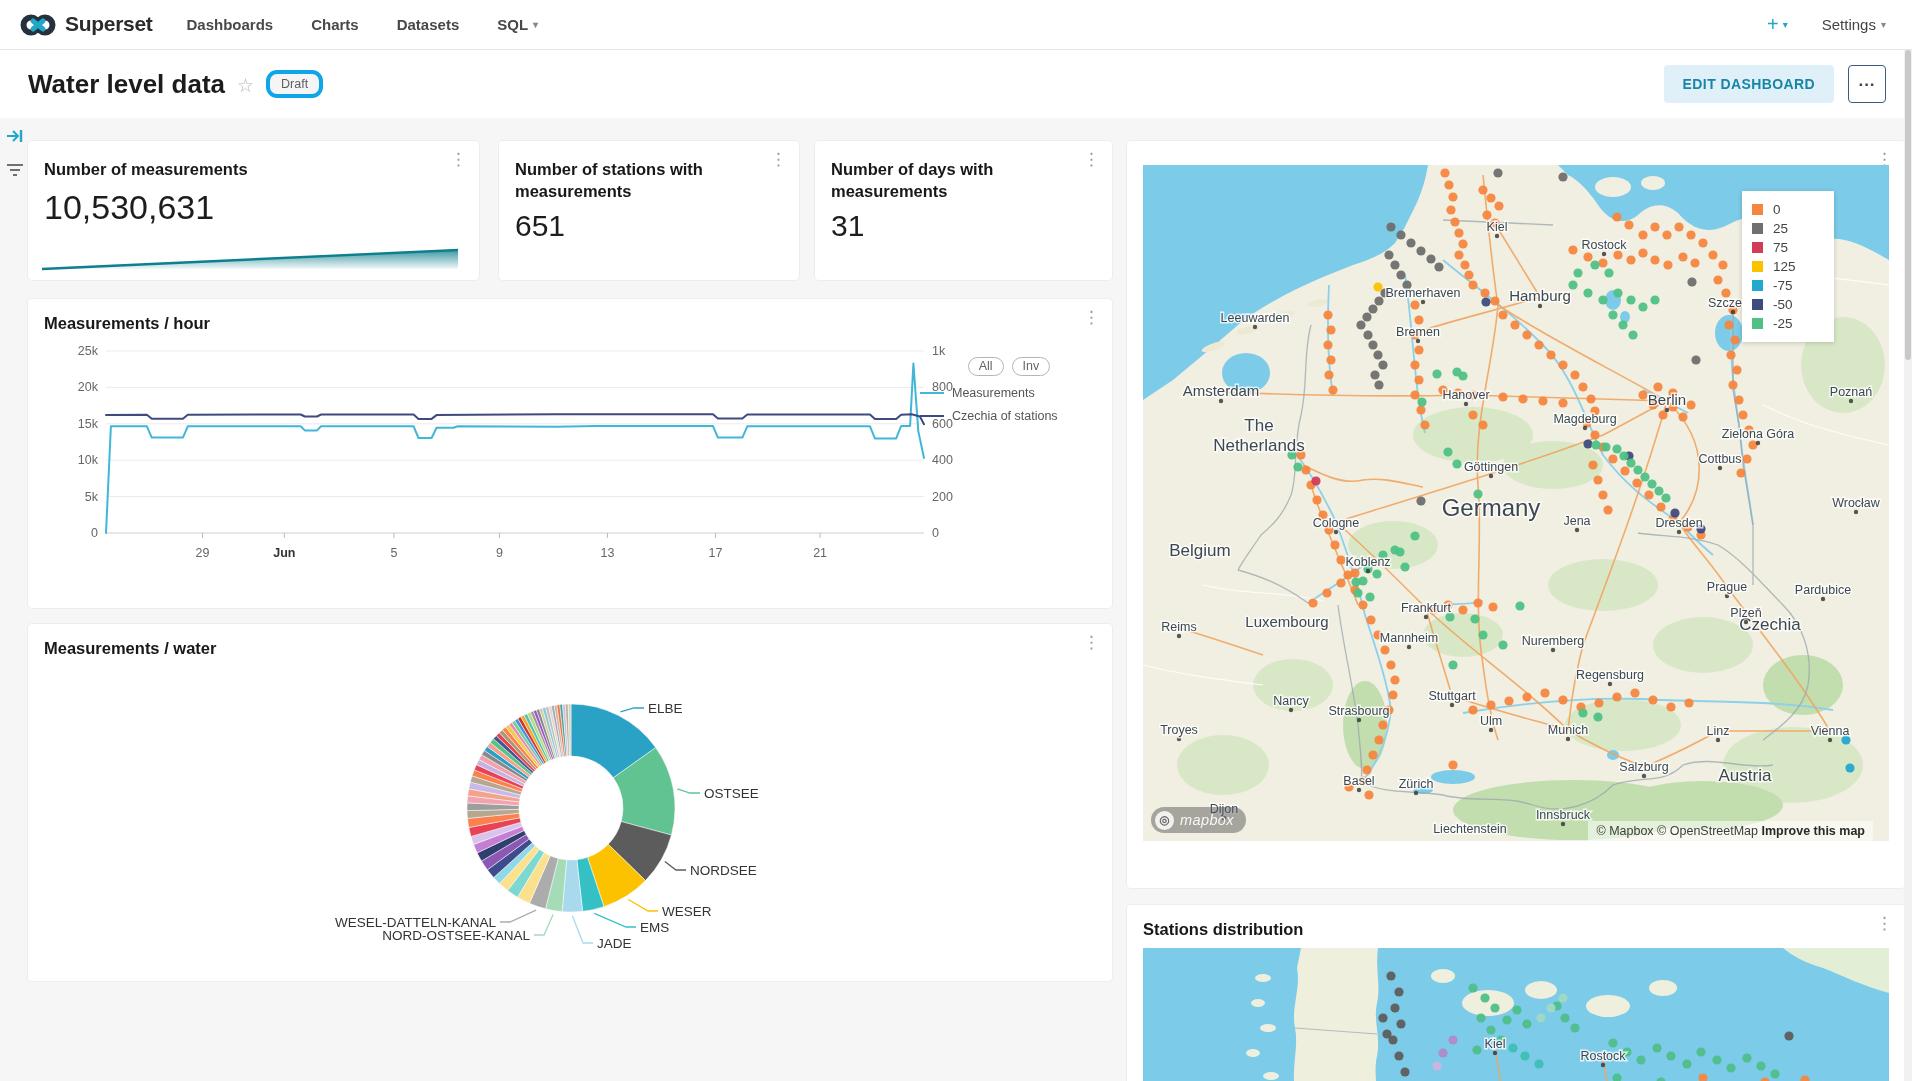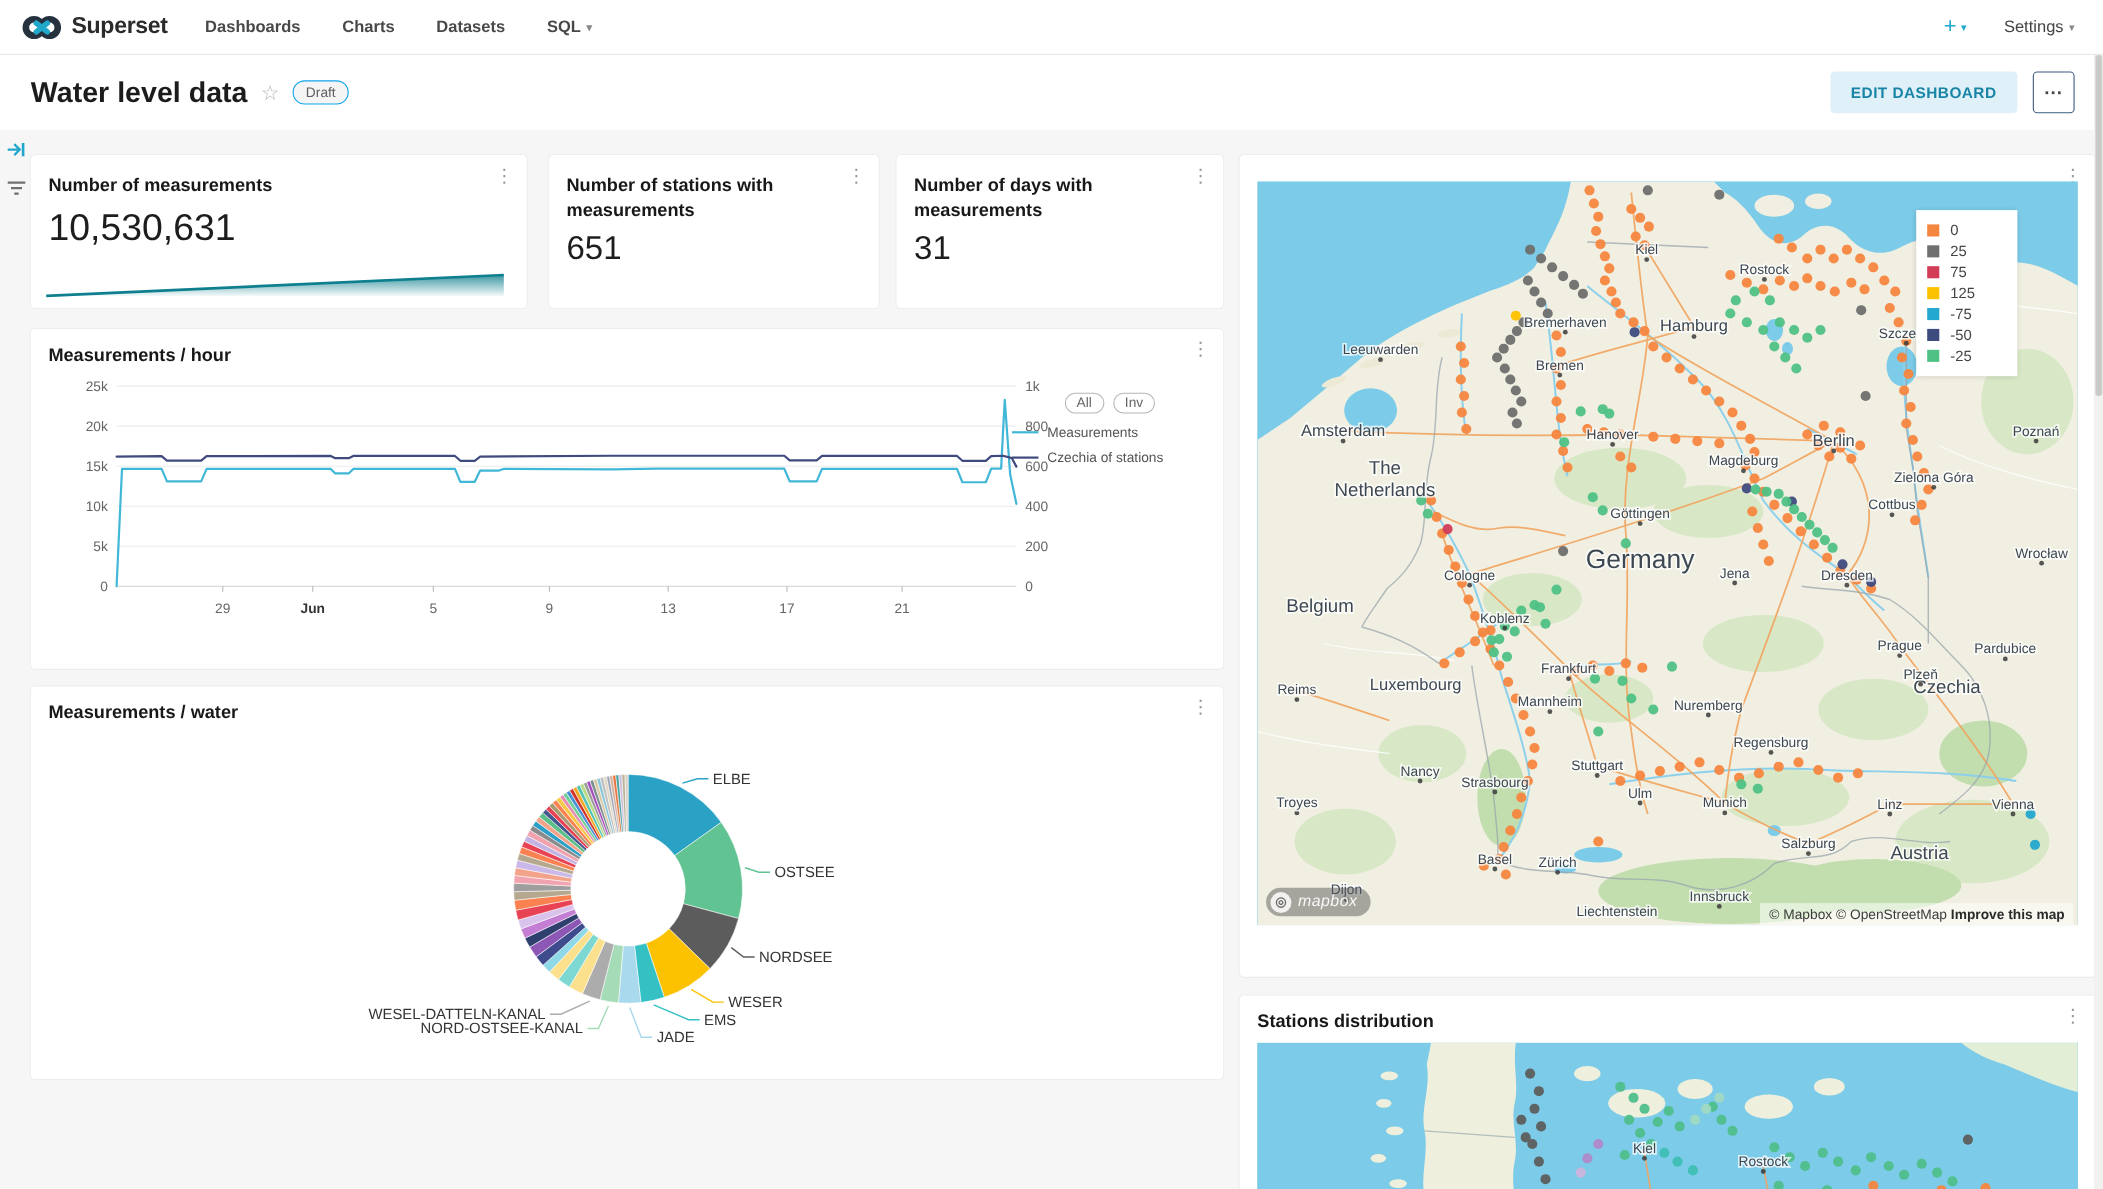--- a/index.html
+++ b/index.html
@@ -17,21 +17,21 @@
   .nav-right { margin-left:auto; display:flex; align-items:center; gap:34px; }
   .nav-plus { color:#20a7c9; font-size:20px; display:flex; align-items:center; gap:4px; cursor:pointer; }
   .nav-plus .caret { color:#20a7c9; }
   .nav-settings { font-size:15px; color:#444; display:flex; align-items:center; gap:5px; cursor:pointer; }
 
   
   .dash-header { height:68px; background:#fff; display:flex; align-items:center; padding:0 26px 0 28px; }
   .dash-title { font-size:26px; font-weight:bold; color:#1c1c1c; }
   .fav-star { font-size:19px; color:#b3b3b3; margin:2px 0 0 12px; cursor:pointer; }
   .draft-badge { margin-left:12px; font-size:12.5px; color:#5f5f5f; background:#f5f5f5;
-    border:1px solid #0ea5e9; border-radius:11px; padding:3px 11px; }
+    border:4px solid #0ea5e9; border-radius:11px; padding:3px 11px; }
   .hdr-spacer { flex:1; }
   .edit-btn { background:#dff0f8; color:#1985a6; border:none; border-radius:4px;
     font-size:14px; font-weight:bold; letter-spacing:.4px; padding:11px 19px; cursor:pointer;
     font-family:"Liberation Sans", sans-serif; }
   .more-btn { width:38px; height:38px; margin-left:14px; background:#fff; border:1.5px solid #3d5b81;
     border-radius:4px; color:#444; font-size:17px; font-weight:bold; cursor:pointer; line-height:1;
     font-family:"Liberation Sans", sans-serif; }
 
   
   .main { display:flex; padding:23px 0 0 28px; }
@@ -66,21 +66,21 @@
   .map-frame { position:relative; width:746px; height:676px; margin-top:9px; overflow:hidden;
     background:#7ccbe8; }
   .stations-card { height:260px; margin-top:17px; padding:15px 16px; }
   .map-frame2 { position:relative; width:746px; height:180px; margin-top:9px; overflow:hidden; background:#7ccbe8; }
 
   .map-legend { position:absolute; top:26px; right:55px; width:92px; background:#fff;
     box-shadow:0 1px 5px rgba(0,0,0,.18); padding:9px 10px; }
   .map-legend .entry { display:flex; align-items:center; gap:10px; height:19px; font-size:13.5px; color:#444; }
   .map-legend .sq { width:11px; height:11px; flex:none; }
 
-  .attribution { position:absolute; right:4px; bottom:0; background:rgba(255,255,255,.55);
+  .attribution { position:absolute; right:16px; bottom:0; background:rgba(255,255,255,.55);
     font-size:12.5px; color:#3c3c3c; padding:3px 8px; }
   .attribution b { color:#2a2a2a; }
   .mapbox-logo { position:absolute; left:8px; bottom:8px; height:26px; border-radius:13px;
     background:rgba(90,90,90,.5); display:flex; align-items:center; padding:0 12px 0 4px; gap:6px; }
   .mapbox-logo .circ { width:19px; height:19px; border-radius:50%; background:rgba(255,255,255,.85);
     color:#6b6b6b; font-size:12px; text-align:center; line-height:19px; font-weight:bold; }
   .mapbox-logo .txt { color:rgba(255,255,255,.92); font-size:14.5px; letter-spacing:.4px;font-style:italic; }
 
   
   .rail { position:absolute; left:0; top:118px; width:27px; }

